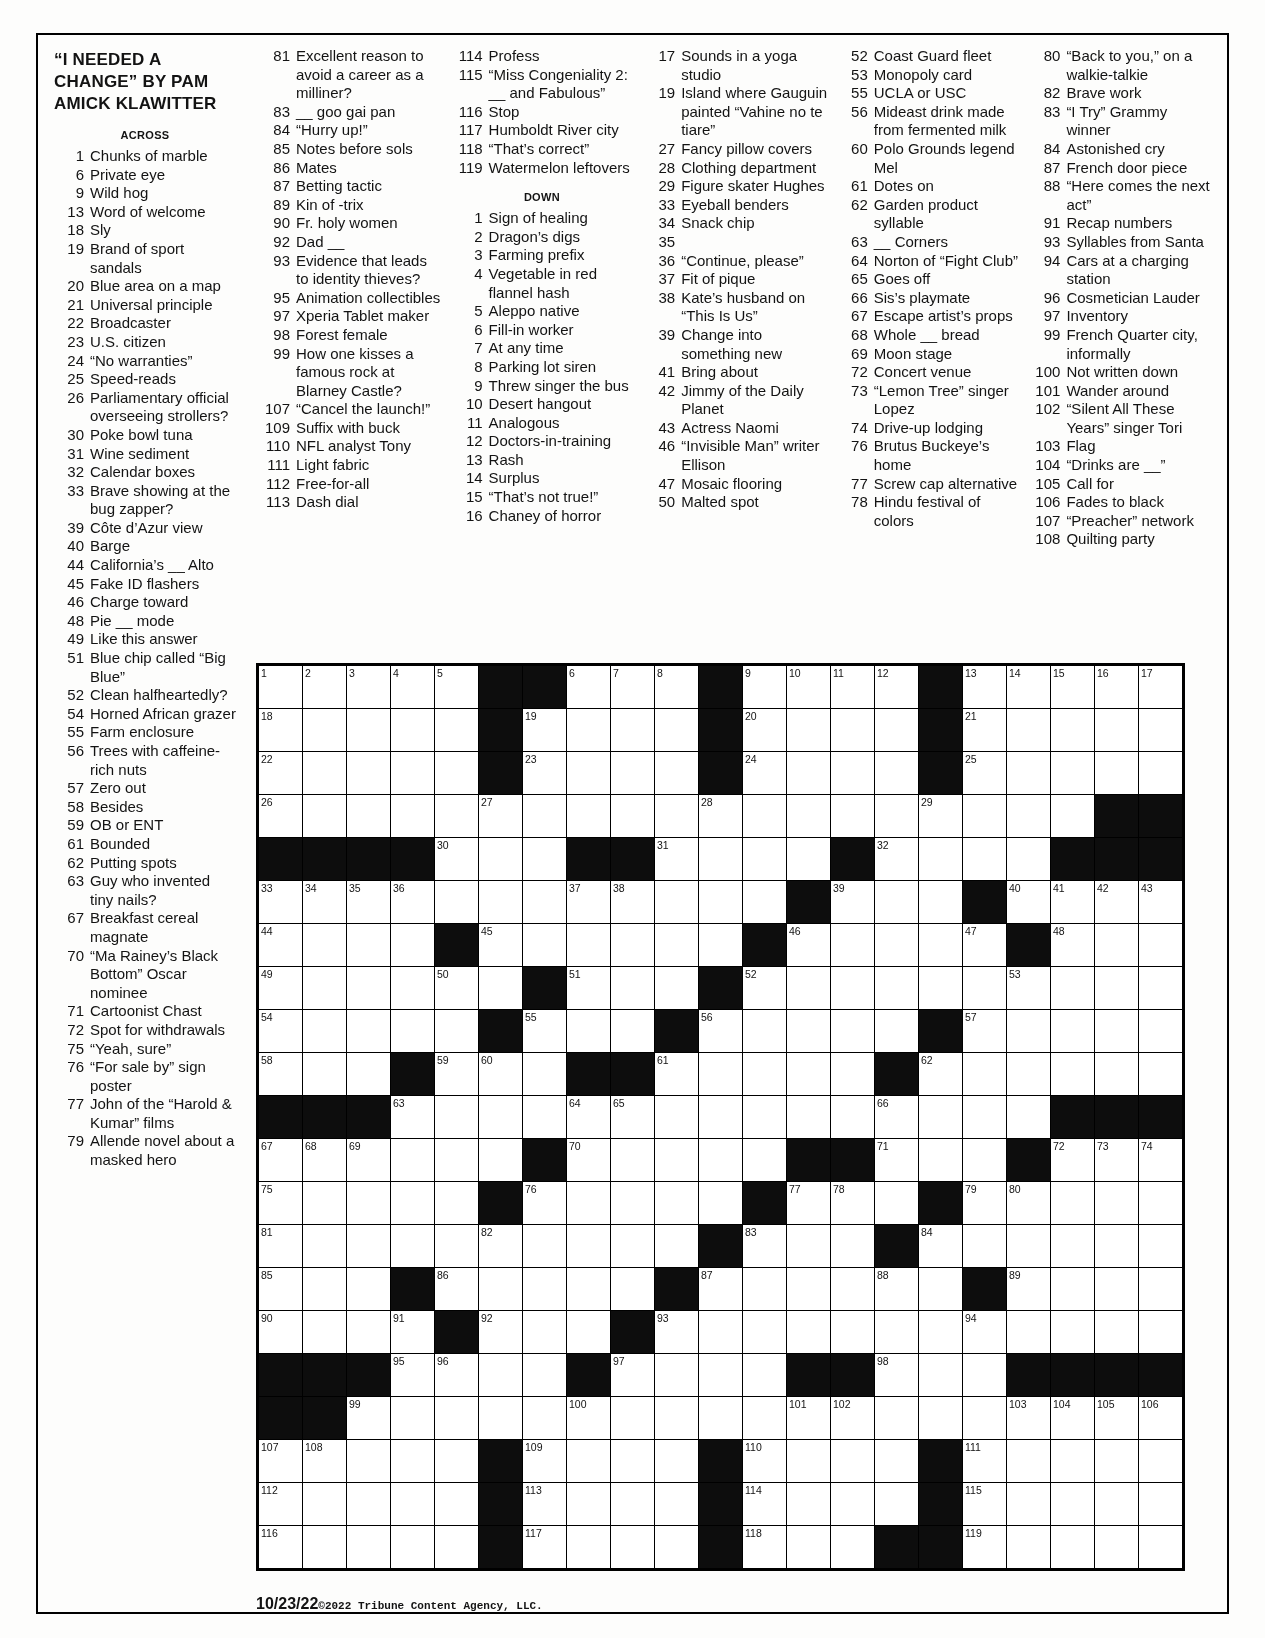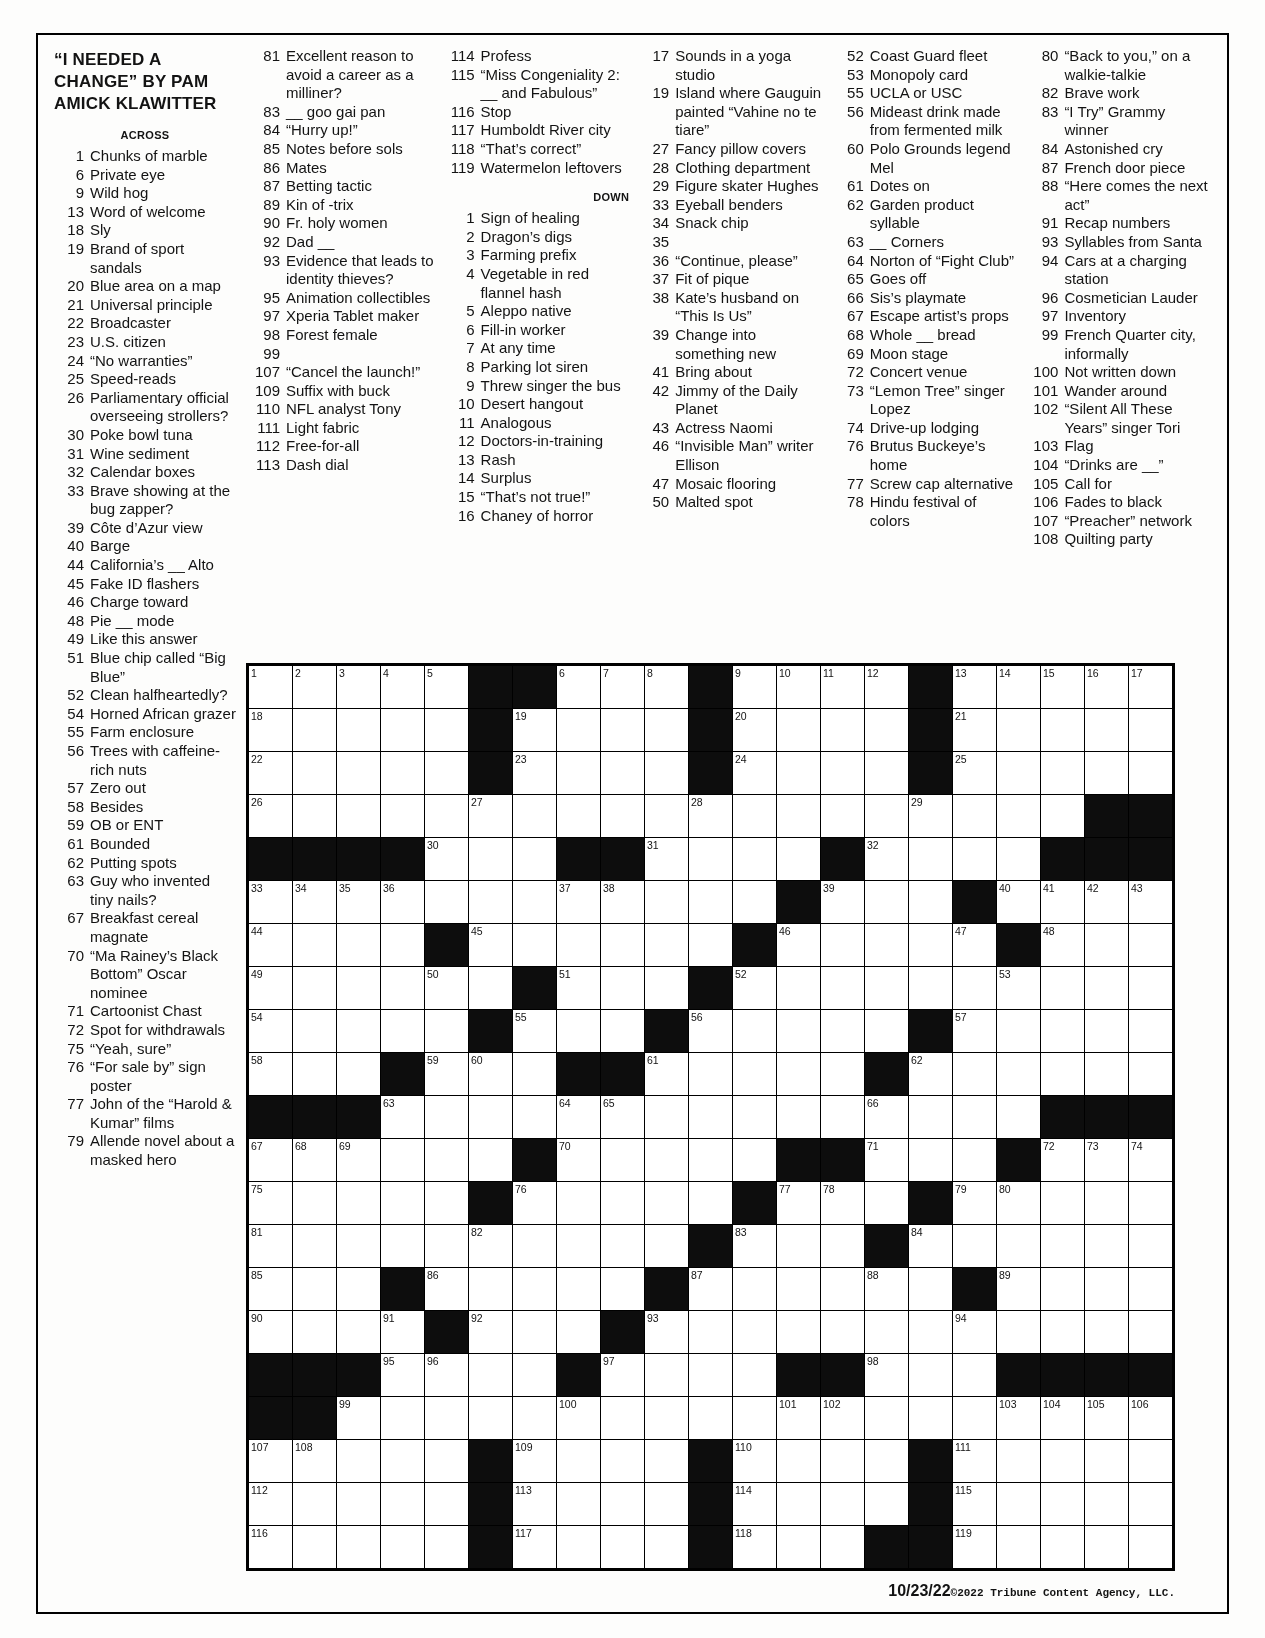--- a/index.html
+++ b/index.html
@@ -5,51 +5,51 @@
   html,body{margin:0;padding:0;background:#e9e9e9;}
   .page{
     width:1265px;height:1638px;background:#fdfdfc;box-sizing:border-box;
     font-family:"Liberation Sans",sans-serif;color:#131313;position:relative;
   }
   .frame{
     position:absolute;left:36px;top:33px;right:36px;bottom:24px;
     border:2px solid #000;box-sizing:border-box;background:#fdfdfc;
     padding:12px 14px 8px 16px;overflow:hidden;
   }
-  .cols{display:flex;gap:10px;}
+  .cols{display:flex;gap:20px;}
   .col-left{width:182px;flex:none;}
   .main{flex:1;min-width:0;}
   .title{
     font-weight:bold;font-size:17px;line-height:22px;letter-spacing:.2px;
     margin:2px 0 14px 0;
   }
   .list-header{
     font-weight:bold;font-size:11px;text-align:center;margin:4px 0 6px 0;letter-spacing:.3px;
   }
   .clue{display:flex;font-size:15px;line-height:18.6px;}
   .clue .cnum{flex:none;width:30px;text-align:right;padding-right:6px;}
   .band .clue .cnum{width:34px;}
   .clue .ctext{flex:1;min-width:0;}
   .band{display:flex;gap:6px;height:612px;overflow:hidden;margin-bottom:4px;}
   .band .bcol{flex:1;min-width:0;}
-  .down-header{margin-top:14px;text-align:right;}
+  .down-header{margin-top:14px;}
   
   .xw{
     display:grid;grid-template-columns:repeat(21,43px);grid-auto-rows:42px;
     gap:1px;background:#000;border:3px solid #000;width:fit-content;
   }
   .cell{background:#fff;position:relative;}
   .cell.black{background:#0d0d0d;}
   .cell .num{
     position:absolute;left:2px;top:1px;font-size:10.5px;line-height:12px;
     font-family:"Liberation Sans",sans-serif;color:#111;
   }
   .footer{
-    display:flex;justify-content:flex-end;align-items:baseline;
-    width:929px;margin-top:11px;
+    display:flex;justify-content:flex-start;align-items:baseline;
+    width:929px;margin-top:24px;
   }
   .footer .date{font-weight:bold;font-size:16px;}
   .footer .copyright{font-weight:bold;font-size:11px;font-family:Liberation Mono, monospace;}
 </style>
 </head>
 <body>
 
 <div class="page">
   <div class="frame">
     <div class="cols">
@@ -283,20 +283,21 @@
               <div class="clue">
                 <span class="cnum">97</span>
                 <span class="ctext">Xperia Tablet maker</span>
               </div>
               <div class="clue">
                 <span class="cnum">98</span>
                 <span class="ctext">Forest female</span>
               </div>
               <div class="clue">
                 <span class="cnum">99</span>
+                <span class="ctext">How one kisses a famous rock at Blarney Castle?</span>
               </div>
               <div class="clue">
                 <span class="cnum">107</span>
                 <span class="ctext">“Cancel the launch!”</span>
               </div>
               <div class="clue">
                 <span class="cnum">109</span>
                 <span class="ctext">Suffix with buck</span>
               </div>
               <div class="clue">

